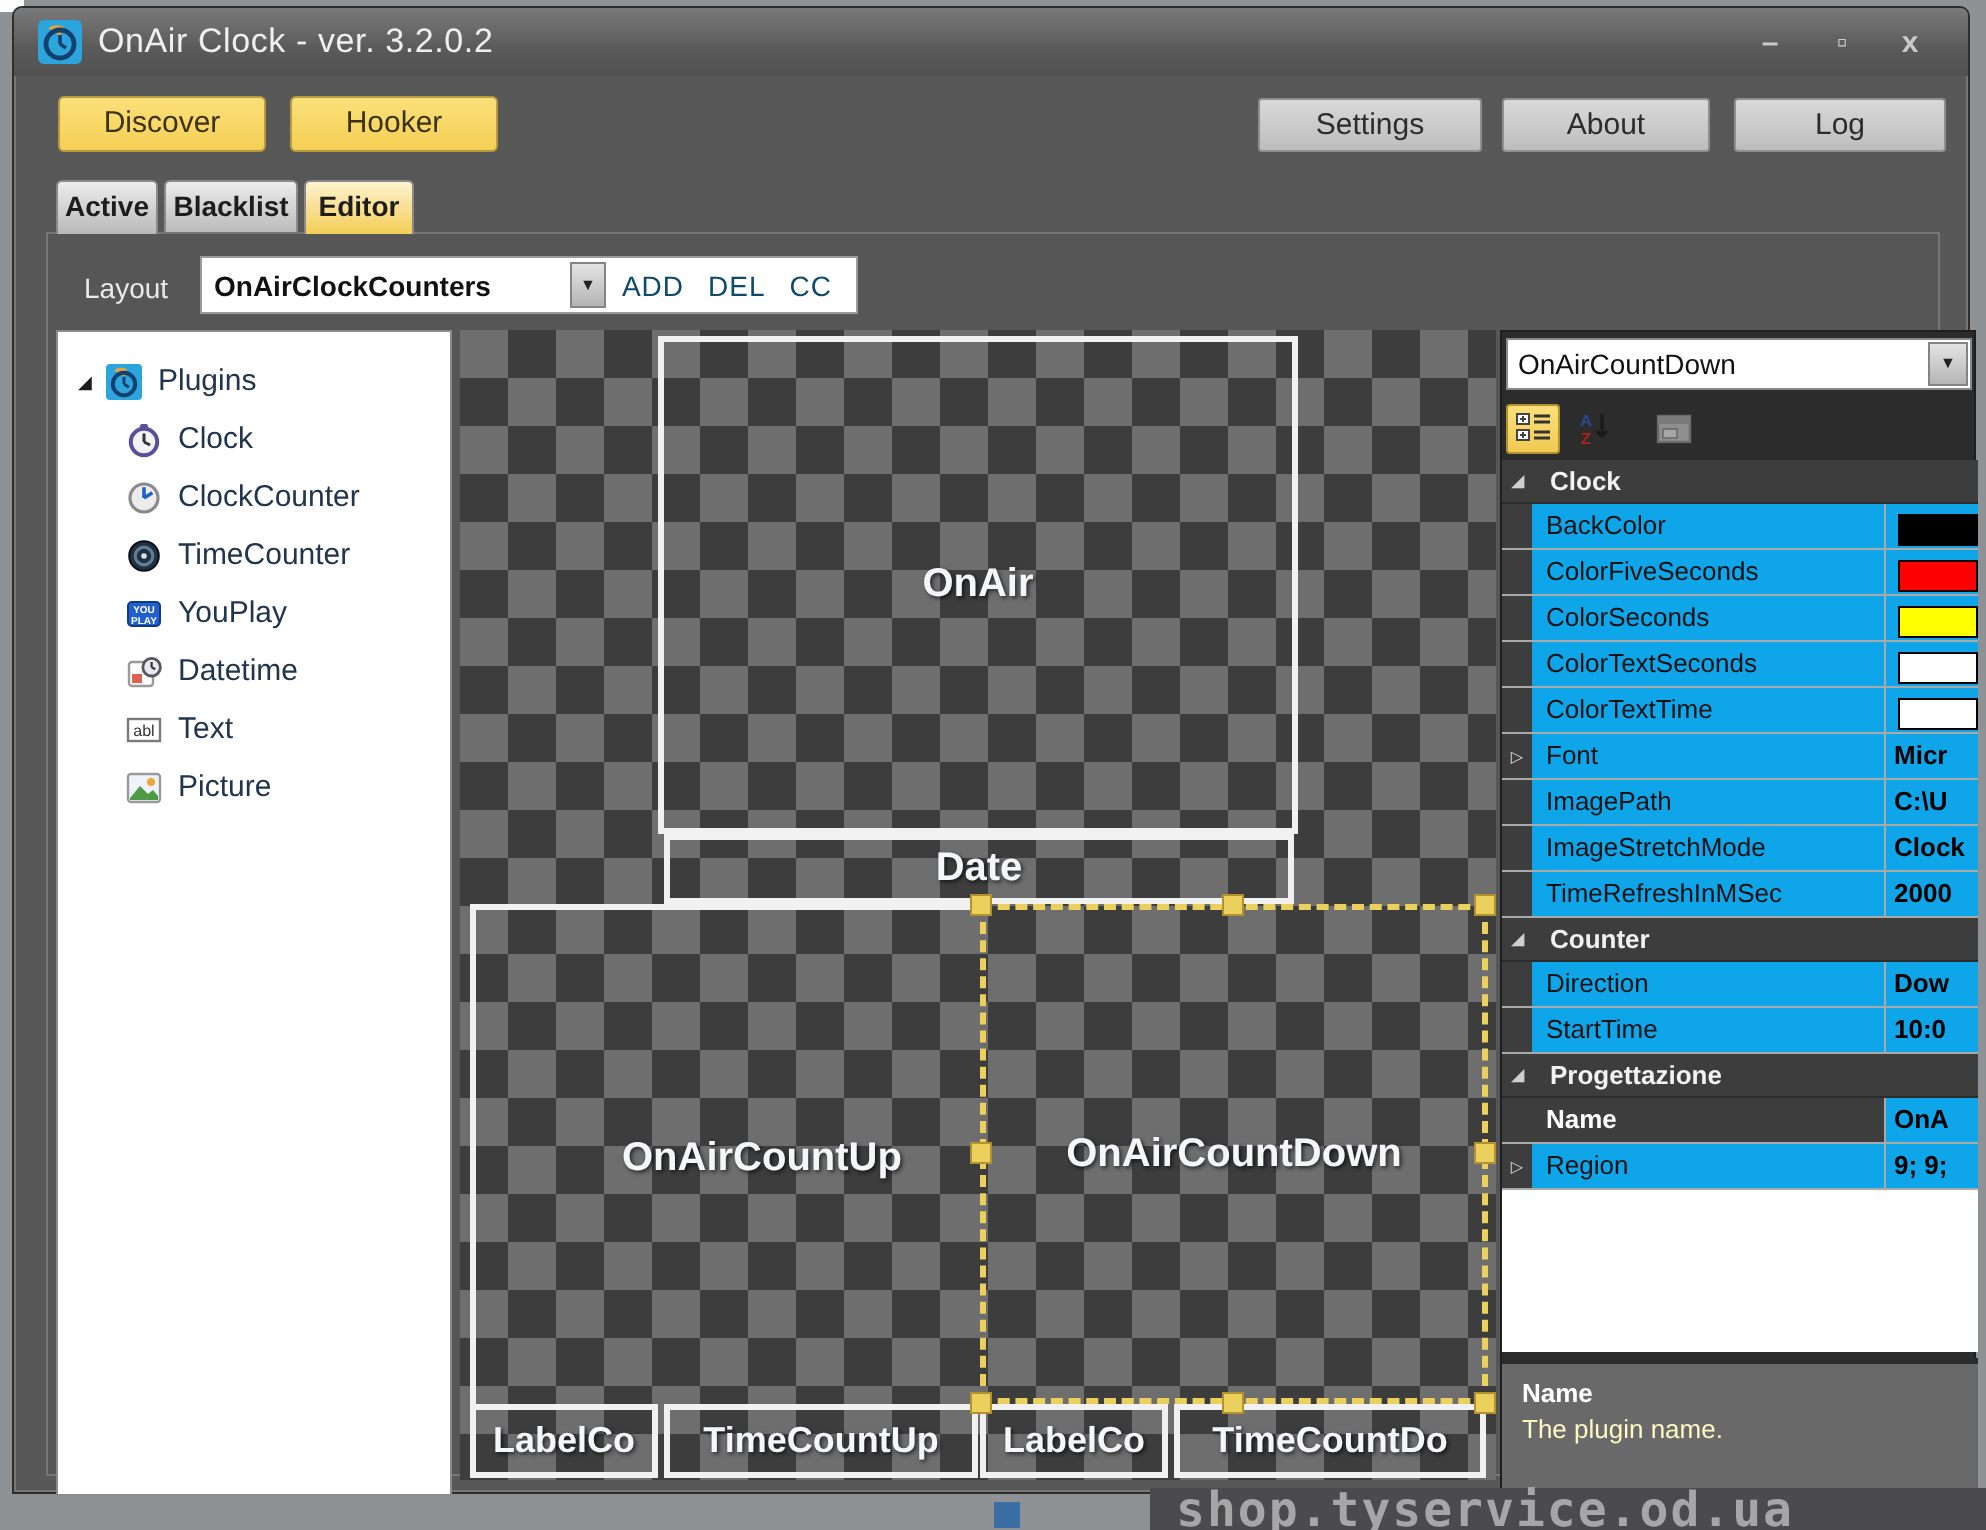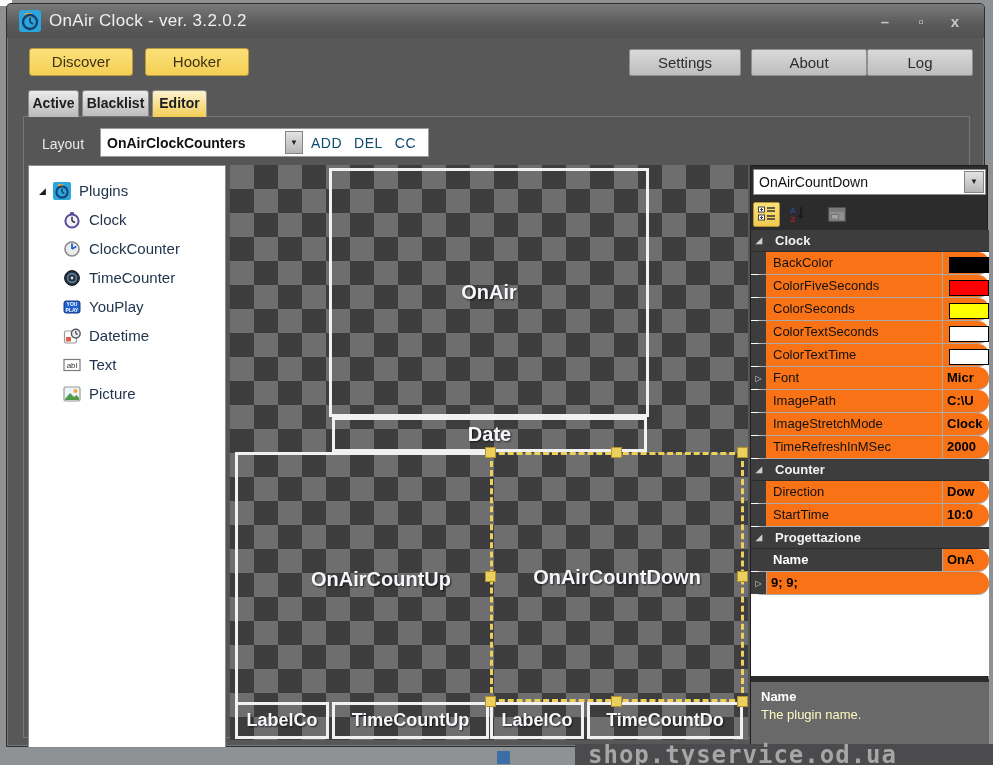--- a/index.html
+++ b/index.html
@@ -78,21 +78,21 @@
                      font-size:8px; color:#222; text-align:center; line-height:20px; }
   #props-toolbar { left:2px; top:34px; height:28px; display:flex; align-items:center; }
   .pbtn { width:27px; height:25px; margin-right:3px; display:flex; align-items:center;
           justify-content:center; border:1px solid transparent; }
   .pbtn.sel { background:linear-gradient(#fbe07a,#f0ca52); border:1px solid #b1922e; border-radius:2px; }
   #grid { left:0; top:64px; width:238px; height:446px; background:#fff; overflow:hidden; }
   .pg-cat { display:flex; align-items:center; height:22px; background:#3d3d3d;
             border-bottom:1px solid #2c2c2c; color:#f2f2f2; font-size:13px; font-weight:bold; }
   .pg-cat .glyph { width:16px; text-align:center; font-size:8px; color:#cfcfcf; }
   .pg-cat span.cname { margin-left:8px; }
-  .pg-row { display:flex; height:23px; border-bottom:1px solid #a9a9a9; background:#f97316;border-radius:11px; }
+  .pg-row { display:flex; height:23px; border-bottom:1px solid #a9a9a9; background:#0ea5e9; }
   .pg-margin { width:15px; background:#3d3d3d; color:#ddd; font-size:8px;
                display:flex; align-items:center; justify-content:center; }
   .pg-label { flex:1; font-size:13px; color:#111; padding:3px 0 0 7px; overflow:hidden; white-space:nowrap; }
   .pg-value { width:47px; border-left:1px solid #a9a9a9; font-size:13px; font-weight:bold; color:#000;
               padding:3px 0 0 4px; overflow:hidden; white-space:nowrap; }
   .pg-row.selrow .pg-label { background:#3d3d3d; color:#fff; font-weight:bold; }
   .swatch { margin:2px; width:40px; height:16px; border:1px solid #000; }
   #desc { left:0; top:513px; width:238px; height:70px; background:#696969;
           border-top:3px solid #2c2c2c; padding:7px 10px; }
   #desc-title { color:#fff; font-weight:bold; font-size:13px; }
@@ -121,21 +121,21 @@
     </svg>
     <div class="abs" id="title">OnAir Clock - ver. 3.2.0.2</div>
     <div class="abs winctl" style="right:86px;">–</div>
     <div class="abs winctl" style="right:50px;">▫</div>
     <div class="abs winctl" style="right:16px;">x</div>
   </div>
 
   <div class="abs ybtn" style="left:22px; top:44px; width:104px;">Discover</div>
   <div class="abs ybtn" style="left:138px; top:44px; width:104px;">Hooker</div>
   <div class="abs gbtn" style="left:622px; top:45px; width:112px;">Settings</div>
-  <div class="abs gbtn" style="left:744px; top:45px; width:116px;">About</div>
+  <div class="abs gbtn" style="left:744px; top:45px; width:104px;">About</div>
   <div class="abs gbtn" style="left:860px; top:45px; width:106px;">Log</div>
 
   <div class="abs tab" style="left:21px; width:51px; z-index:2;">Active</div>
   <div class="abs tab" style="left:75px; width:67px;">Blacklist</div>
   <div class="abs tab active" style="left:145px; width:55px;">Editor</div>
 
   <div class="abs" id="content">
 
     <div class="abs" id="layout-label">Layout</div>
     <div class="abs" id="layout-bar">
@@ -353,20 +353,21 @@
           <span class="glyph">◢</span>
           <span class="cname">Progettazione</span>
         </div>
         <div class="pg-row selrow">
           <div class="pg-margin"></div>
           <div class="pg-label">Name</div>
           <div class="pg-value">OnA</div>
         </div>
         <div class="pg-row">
           <div class="pg-margin">▷</div>
+          <div class="pg-label">Region</div>
           <div class="pg-value">9; 9;</div>
         </div>
       </div>
 
       <div class="abs" id="desc">
         <div id="desc-title">Name</div>
         <div id="desc-text">The plugin name.</div>
       </div>
     </div>
   </div>

